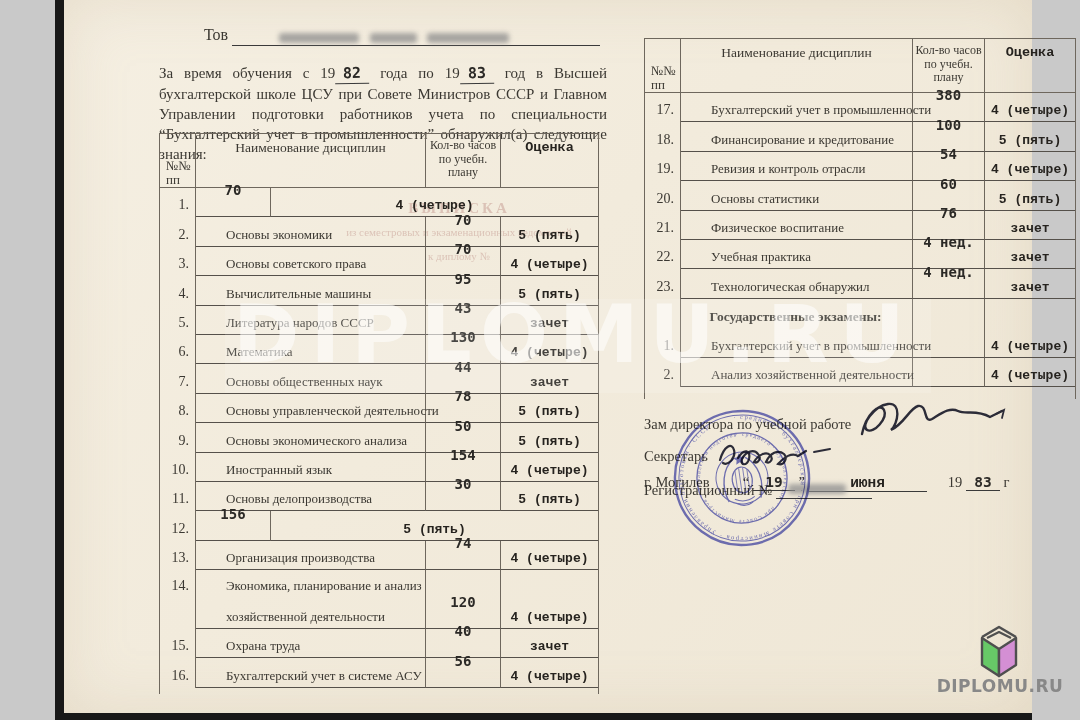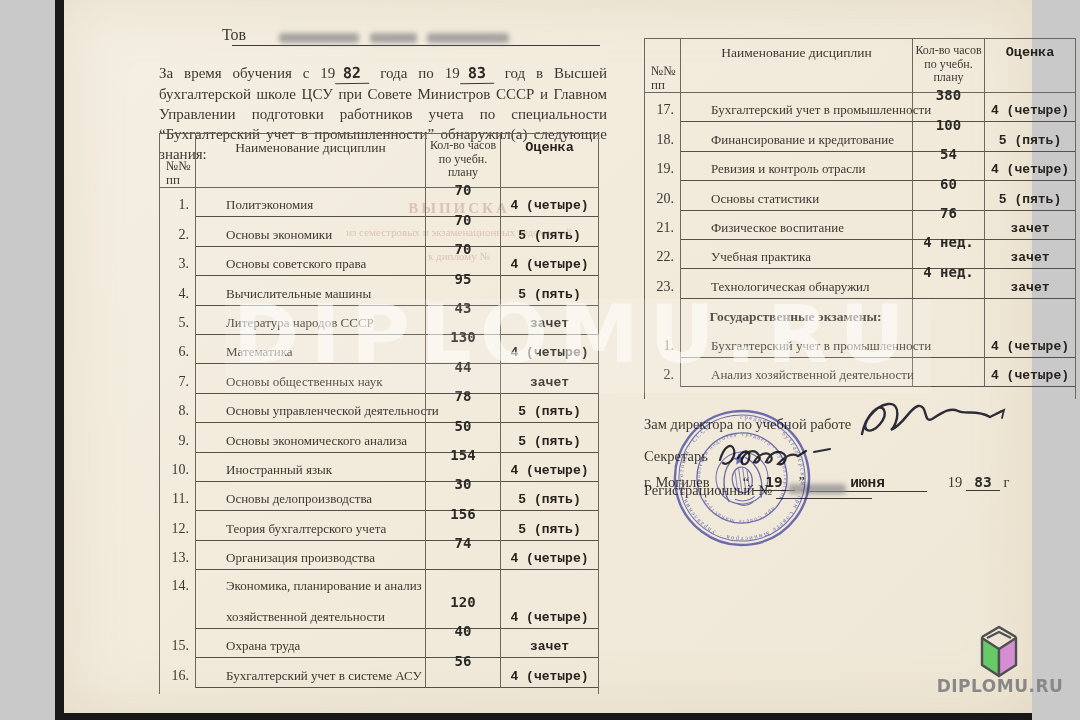--- a/index.html
+++ b/index.html
@@ -6,21 +6,21 @@
     font-family:"Liberation Serif", serif;}
   .stage{position:relative;width:1080px;height:720px;background:#c9c9c9;}
   
   .paper{position:absolute;left:64px;top:0;width:968px;height:714px;
     background:linear-gradient(135deg,#f5efe2 0%,#f2ebdc 45%,#efe7d6 100%);
     box-shadow:inset 0 0 60px rgba(190,170,140,.25);}
   .edge-left{position:absolute;left:55px;top:0;width:9px;height:720px;background:#181818;}
   .edge-bottom{position:absolute;left:55px;top:713px;width:977px;height:7px;background:#181818;}
 
   
-  .tov-line{position:absolute;left:158px;top:26px;font-size:16px;color:#3b3832;}
+  .tov-line{position:absolute;left:140px;top:26px;font-size:16px;color:#3b3832;}
   .tov-underline{position:absolute;left:168px;top:45px;width:368px;border-bottom:1.2px solid #3a3a3a;}
   .blurblob{position:absolute;background:#8d8d8d;filter:blur(2.6px);opacity:.75;border-radius:3px;}
   .intro{position:absolute;left:95px;top:48px;width:448px;font-size:15px;line-height:20px;
     text-align:justify;color:#3b3832;}
   .hw{font-family:"DejaVu Sans Mono", monospace;font-weight:700;color:#2b2926;}
   .hw-inline{display:inline-block;padding:0 8px;border-bottom:1.2px solid #3a3a3a;transform:rotate(-1deg);}
 
   
   .dtable{position:absolute;border:1px solid #6e675d;border-bottom:none;background:transparent;}
   .t-left{left:95px;top:133px;width:438px;height:560px;}
@@ -106,21 +106,20 @@
           <span>№№</span>
           <span>пп</span>
         </div>
         <div class="c name h-name">Наименование дисциплин</div>
         <div class="c hours h-hours">Кол-во часов по учебн. плану</div>
         <div class="c grade h-grade">Оценка</div>
       </div>
       <div class="tbody">
           <div class="trow">
             <div class="c num">1.</div>
-            <div class="c name">Политэкономия</div>
             <div class="c hours">70</div>
             <div class="c grade">4 (четыре)</div>
           </div>
           <div class="trow">
             <div class="c num">2.</div>
             <div class="c name">Основы экономики</div>
             <div class="c hours">70</div>
             <div class="c grade">5 (пять)</div>
           </div>
           <div class="trow">
@@ -172,21 +171,20 @@
             <div class="c grade">4 (четыре)</div>
           </div>
           <div class="trow">
             <div class="c num">11.</div>
             <div class="c name">Основы делопроизводства</div>
             <div class="c hours">30</div>
             <div class="c grade">5 (пять)</div>
           </div>
           <div class="trow">
             <div class="c num">12.</div>
-            <div class="c name">Теория бухгалтерского учета</div>
             <div class="c hours">156</div>
             <div class="c grade">5 (пять)</div>
           </div>
           <div class="trow">
             <div class="c num">13.</div>
             <div class="c name">Организация производства</div>
             <div class="c hours">74</div>
             <div class="c grade">4 (четыре)</div>
           </div>
           <div class="trow tall">

